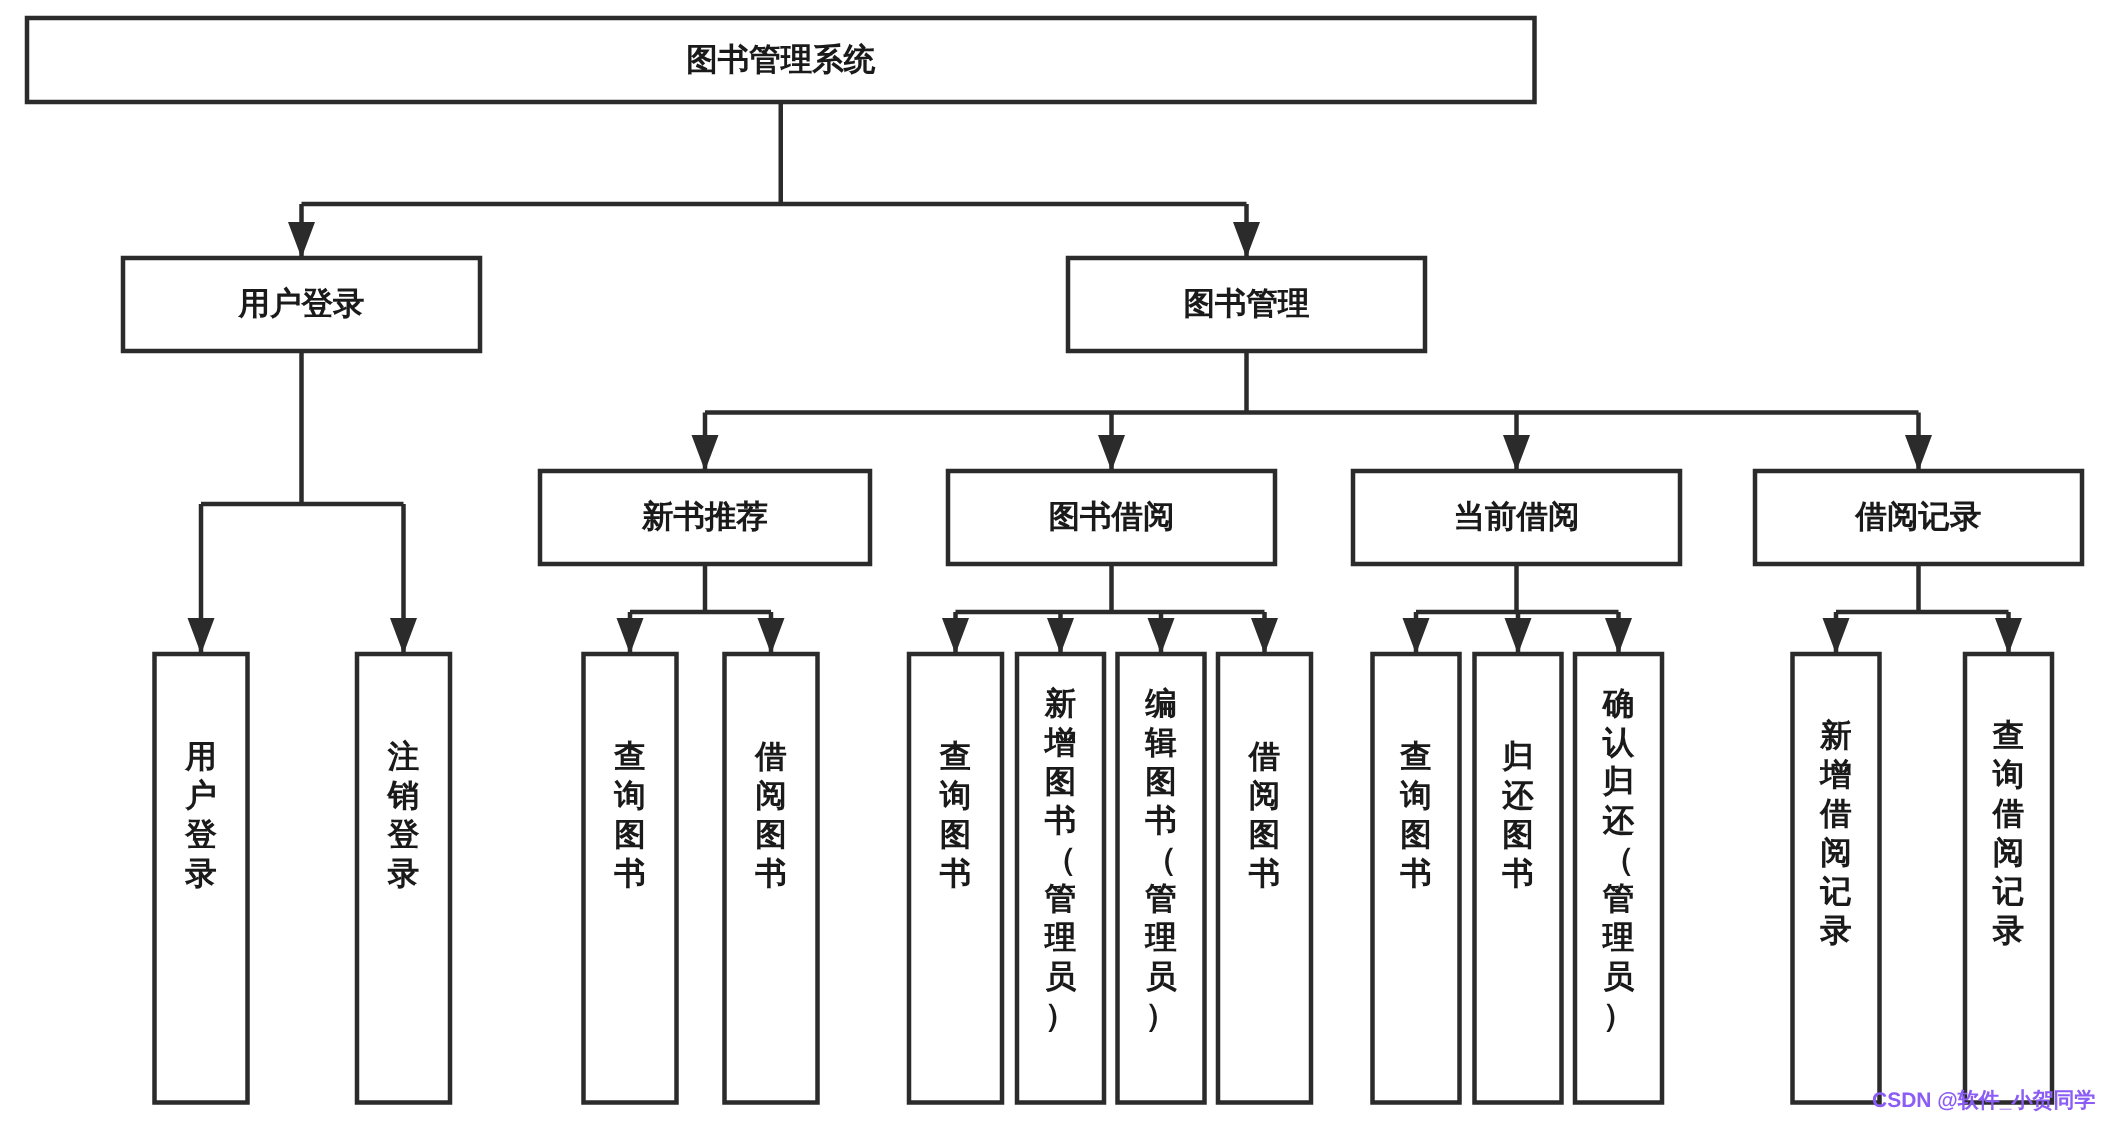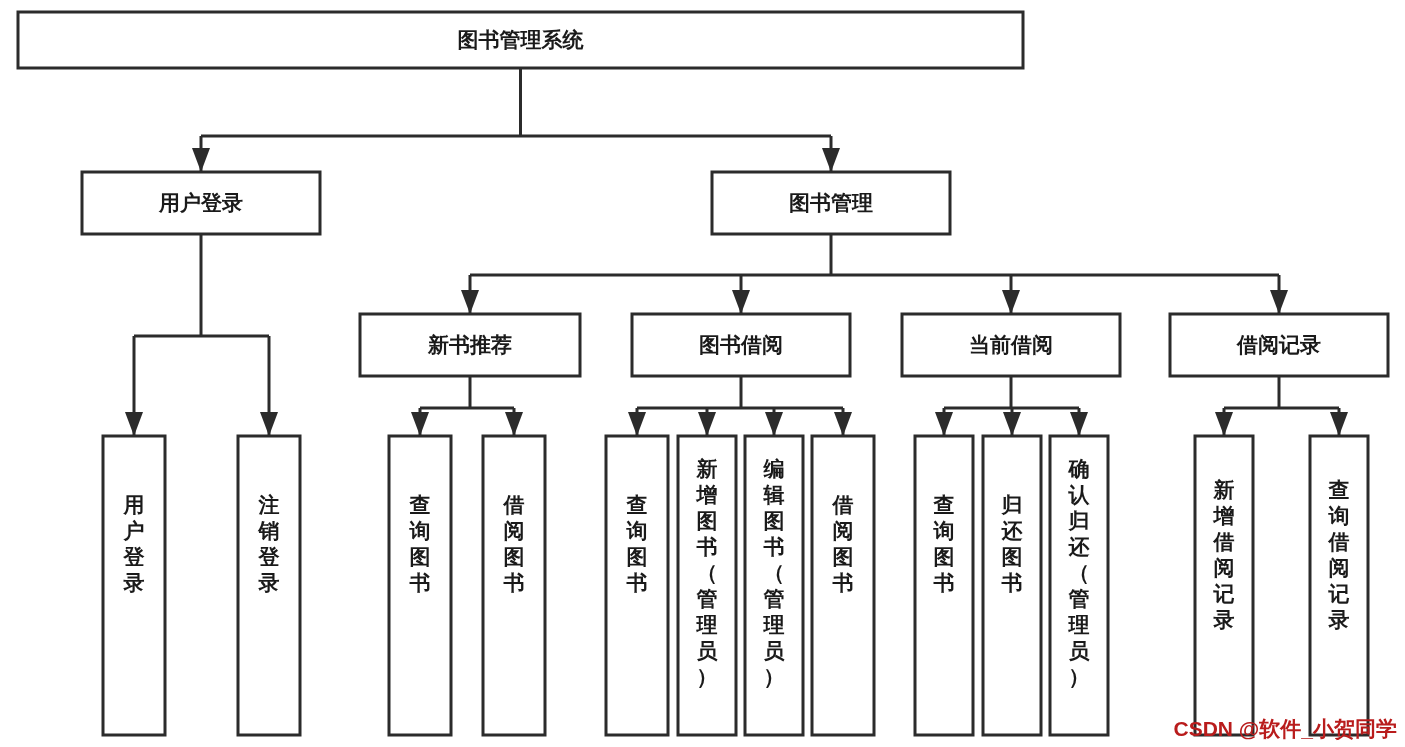--- a/index.html
+++ b/index.html
@@ -52,22 +52,22 @@
   }
   .arrow-head {
     fill: #2b2b2b;
     stroke: none;
   }
   .watermark {
     position: absolute;
     right: 8px;
     bottom: 4px;
     font-family: "Liberation Sans", "DejaVu Sans", sans-serif;
-    font-size: 21px;
-    color: #b91c1c;
+    font-size: 14px;
+    color: #8b5cf6;
     white-space: nowrap;
     pointer-events: none;
   }
 </style>
 </head>
 <body>
 
 <div id="diagram-root">
   <svg class="diagram" viewBox="0 0 1405 747" xmlns="http://www.w3.org/2000/svg">
 

